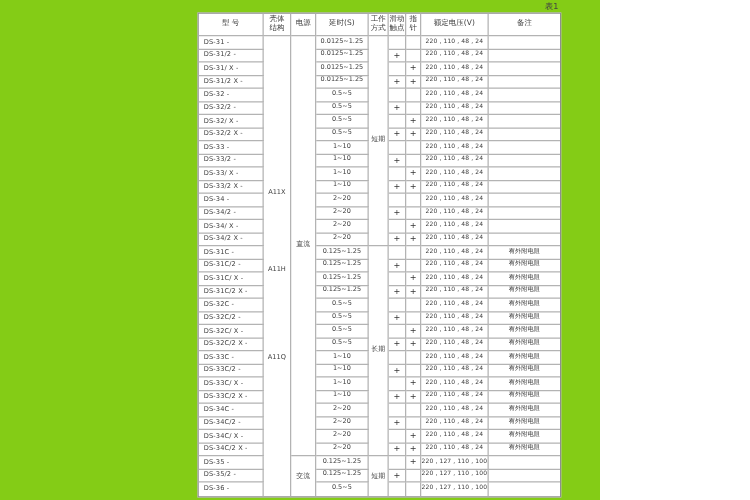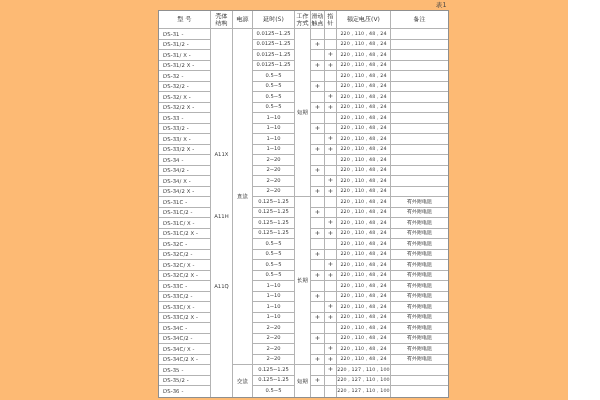--- a/index.html
+++ b/index.html
@@ -1,17 +1,17 @@
 <!DOCTYPE html>
 <html><head>
 <meta charset="utf-8">
 <style>
   html,body{margin:0;padding:0;}
   .page{
-    position:relative; width:568px; height:400px; background:#fdba74;
+    position:relative; width:480px; height:400px; background:#84cc16;
     font-family:"DejaVu Sans","Liberation Sans",sans-serif; color:#3c3c3c;
     overflow:hidden;
   }
   .tbl-title{
     position:absolute; left:436px; top:1px; font-size:6.5px; color:#444;
   }
   .spec-table{
     position:absolute; left:158px; top:10px; width:289px;
     display:grid;
     grid-template-columns:52px 22px 20px 42px 16px 14px 12px 54px 57px;

